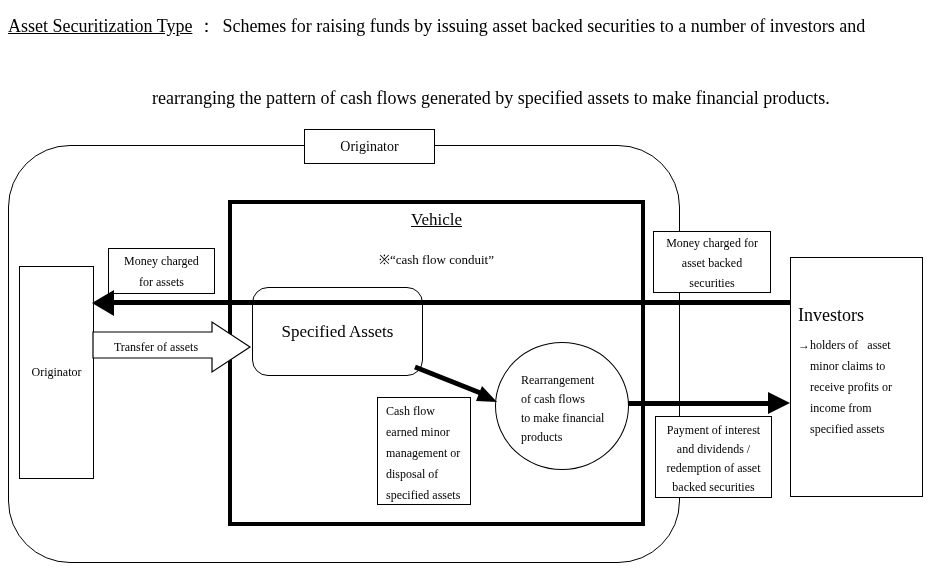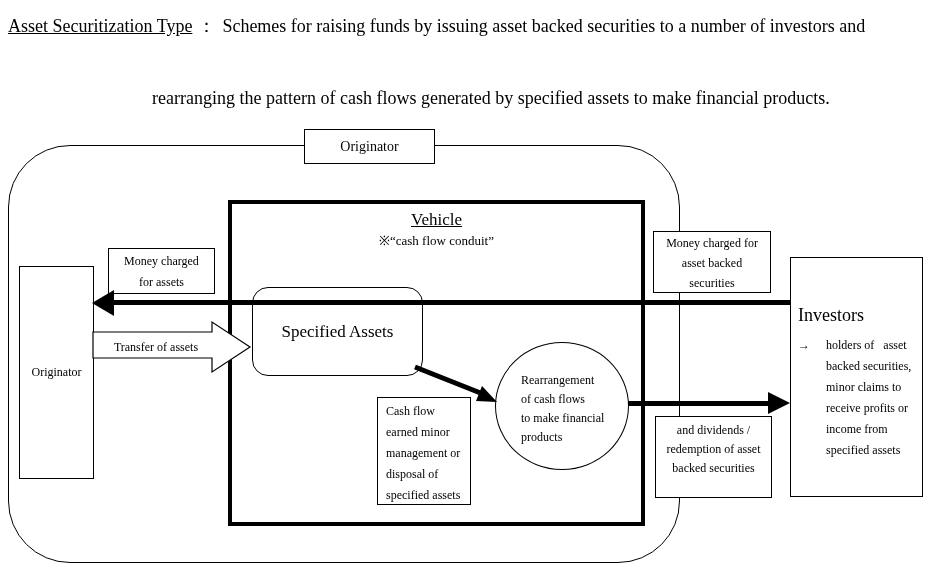--- a/index.html
+++ b/index.html
@@ -62,21 +62,21 @@
     background: #fff;
     z-index: 2;
   }
   .vehicle-title {
     margin-top: 6px;
     text-align: center;
     font-size: 17px;
     text-decoration: underline;
   }
   .vehicle-sub {
-    margin-top: 1px;
+    margin-top: 20px;
     text-align: center;
     font-size: 13px;
   }
 
   
   .sa-rect {
     left: 252px; top: 287px;
     width: 171px; height: 89px;
     border: 1px solid #000;
     border-radius: 16px;
@@ -155,21 +155,21 @@
   .investors-desc {
     position: relative;
     margin: 9px 0 0 7px;
     font-size: 12px;
     line-height: 21px;
   }
   .investors-arrow {
     position: absolute;
     left: 0; top: 0;
   }
-  .investors-lines { margin-left: 28px; }
+  .investors-lines { margin-left: 12px; }
 
   
   .flow { background: #000; z-index: 5; }
   .shaft-main  { left: 110px; top: 300px; width: 680px; height: 5px; }
   .head-left {
     left: 92px; top: 290px; width: 0; height: 0; z-index: 5;
     border-top: 13px solid transparent;
     border-bottom: 13px solid transparent;
     border-right: 22px solid #000;
   }
@@ -226,20 +226,21 @@
     <div class="line">for assets</div>
   </div>
 
   <div class="abs lbl-box money-abs-box">
     <div class="line">Money charged for</div>
     <div class="line">asset backed</div>
     <div class="line">securities</div>
   </div>
 
   <div class="abs lbl-box payment-box">
+    <div class="line">Payment of interest</div>
     <div class="line">and dividends /</div>
     <div class="line">redemption of asset</div>
     <div class="line">backed securities</div>
   </div>
 
   <div class="abs lbl-box cashflow-box">
     <div class="line">Cash flow</div>
     <div class="line">earned minor</div>
     <div class="line">management or</div>
     <div class="line">disposal of</div>
@@ -252,21 +253,20 @@
     <div class="line">to make financial</div>
     <div class="line">products</div>
   </div>
 
   <div class="abs investors-box">
     <div class="investors-title">Investors</div>
     <div class="investors-desc">
       <span class="investors-arrow">→</span>
       <div class="investors-lines">
         <div class="line">holders of   asset</div>
-        <div class="line">backed securities,</div>
         <div class="line">minor claims to</div>
         <div class="line">receive profits or</div>
         <div class="line">income from</div>
         <div class="line">specified assets</div>
       </div>
     </div>
   </div>
 
   <div class="abs flow shaft-main"></div>
   <div class="abs head-left"></div>

